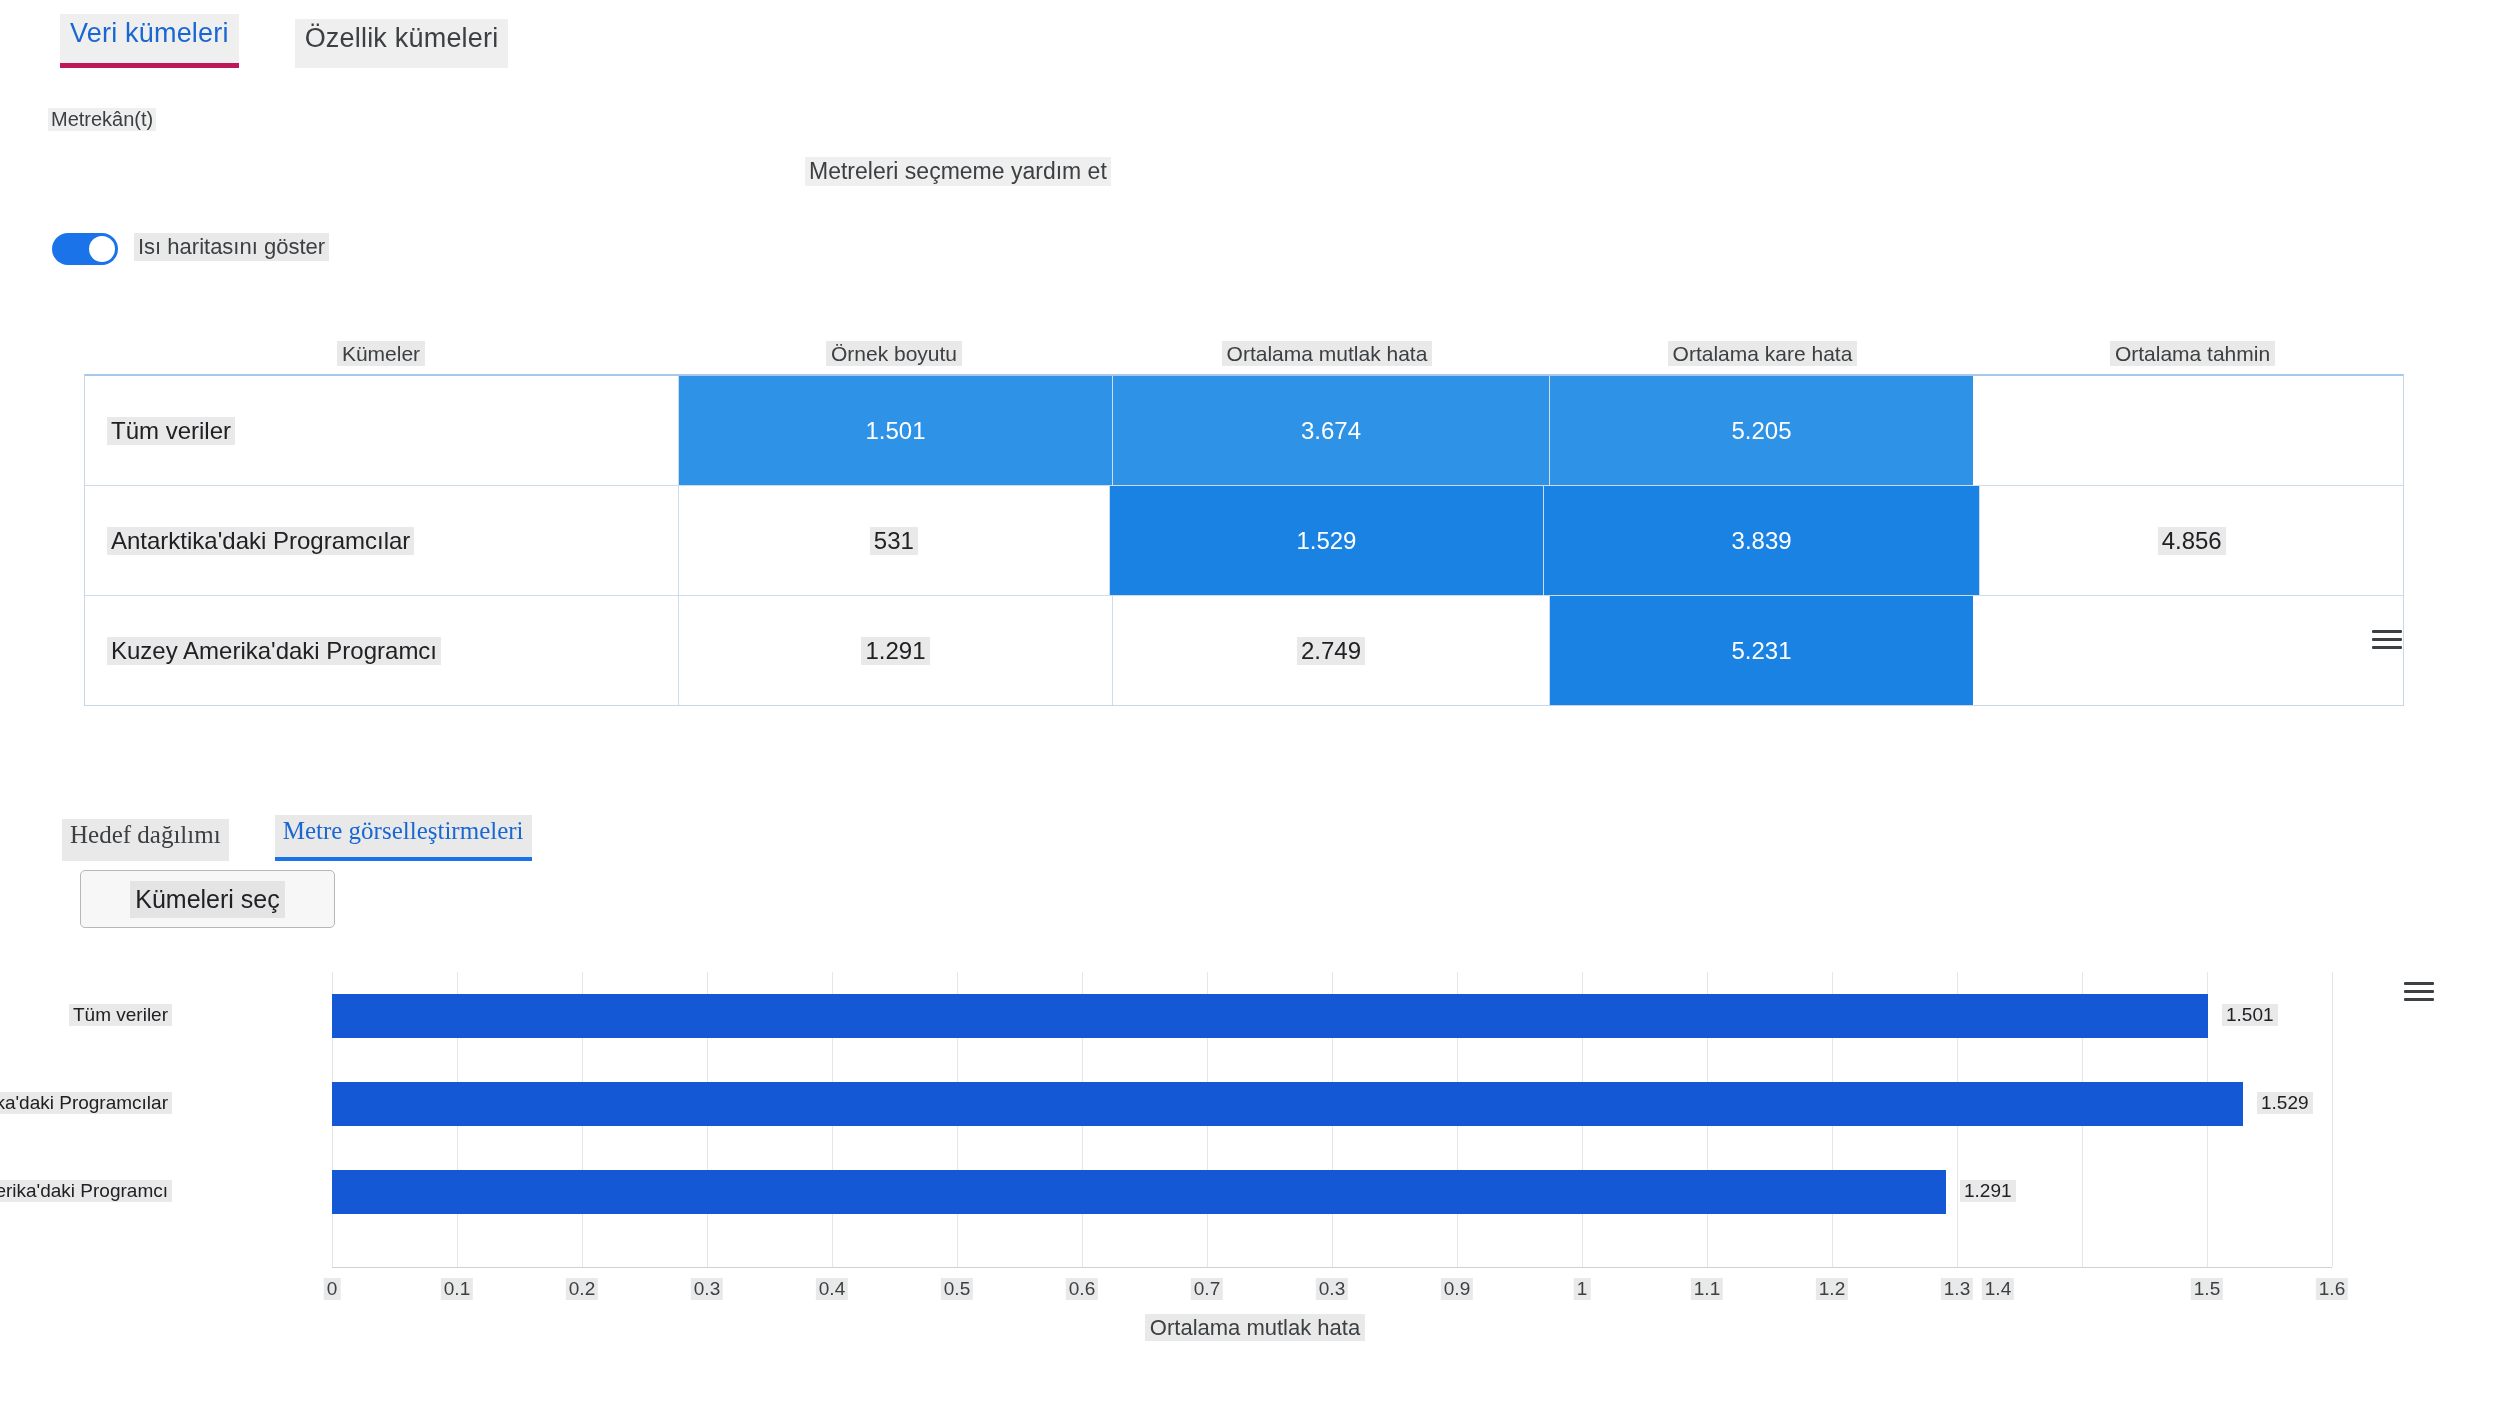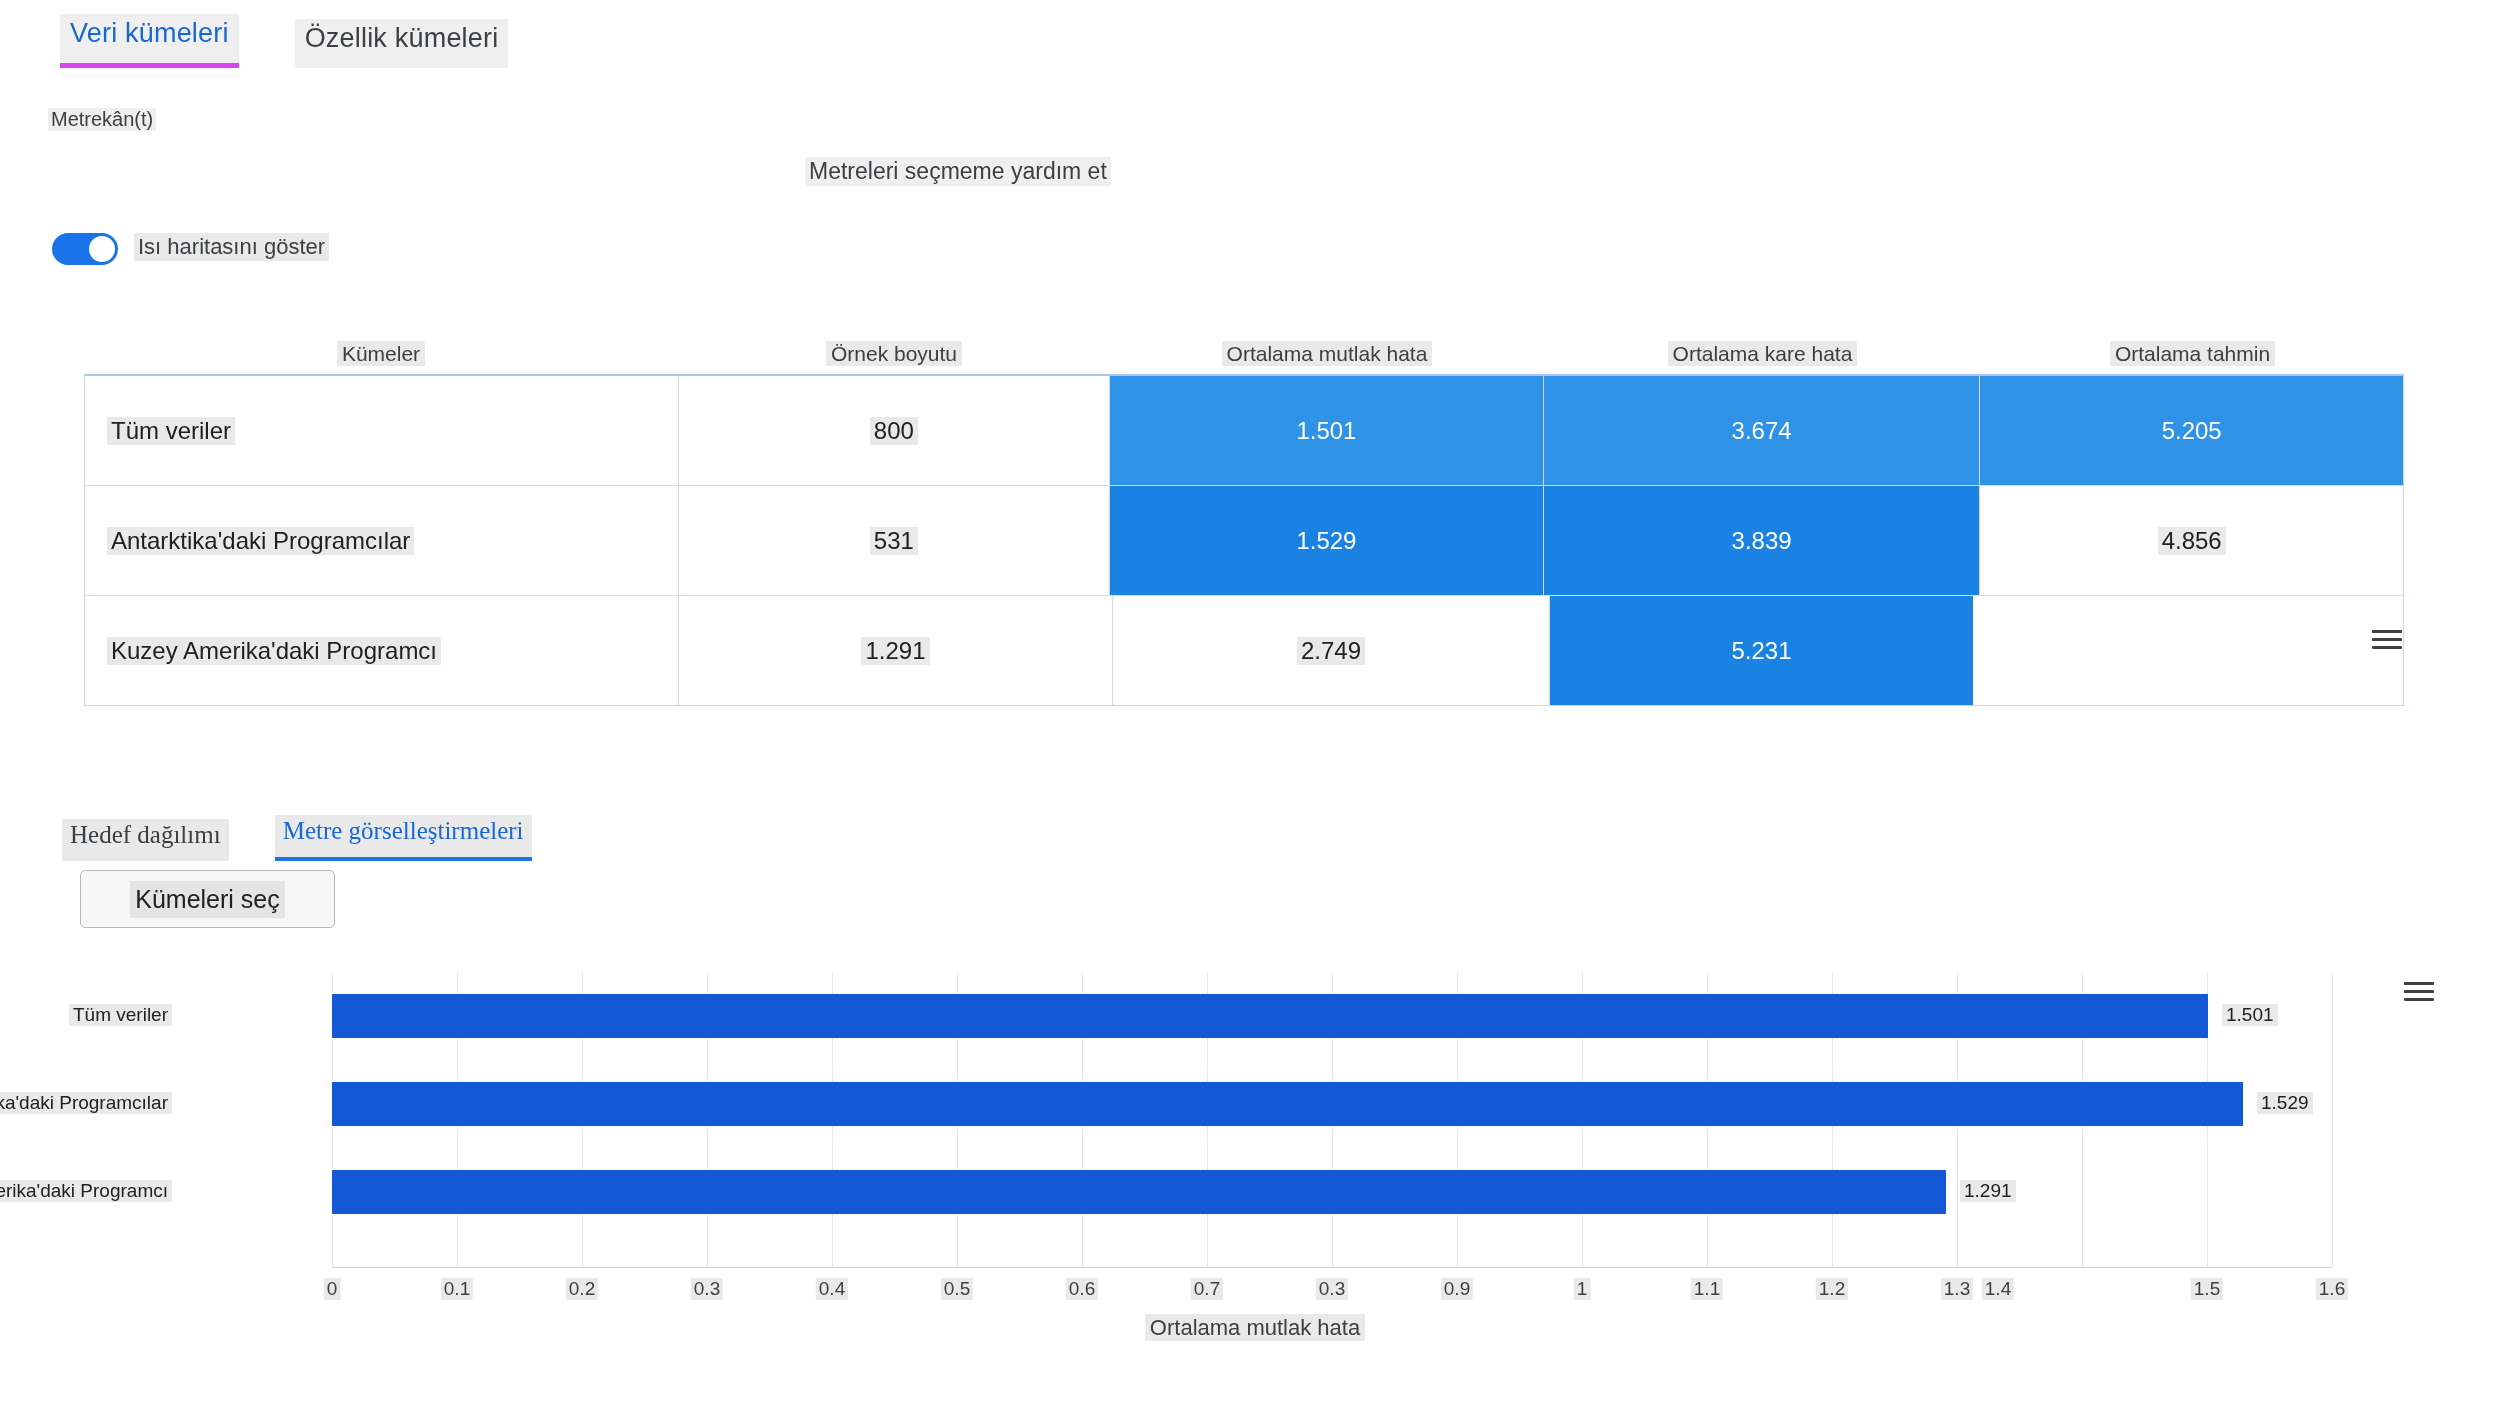--- a/index.html
+++ b/index.html
@@ -36,21 +36,21 @@
   .top-tab {
     font-size: 27px;
     padding: 4px 10px 14px 10px;
     color: #3c4043;
     letter-spacing: .2px;
     background: #efefef;
     cursor: pointer;
   }
   .top-tab.active {
     color: #1967d2;
-    border-bottom: 5px solid #d946ef;
+    border-bottom: 5px solid #be185d;
     background: #efefef;
   }
 
   
   .field-label {
     position: absolute;
     left: 48px;
     top: 108px;
     font-size: 20px;
     color: #3c4043;
@@ -367,23 +367,20 @@
       <div class="th col2"><span>Ortalama mutlak hata</span></div>
       <div class="th col3"><span>Ortalama kare hata</span></div>
       <div class="th col4"><span>Ortalama tahmin</span></div>
     </div>
 
     <div class="table">
 
       <div class="tr">
         <div class="td name col0">
             <span class="cellval">Tüm veriler</span>
-          </div>
-        <div class="td num col1">
-            <span class="cellval">800</span>
           </div>
         <div class="td num col2 hl-light">
             <span class="cellval">1.501</span>
           </div>
         <div class="td num col3 hl-light">
             <span class="cellval">3.674</span>
           </div>
         <div class="td num col4 hl-light">
             <span class="cellval">5.205</span>
           </div>

